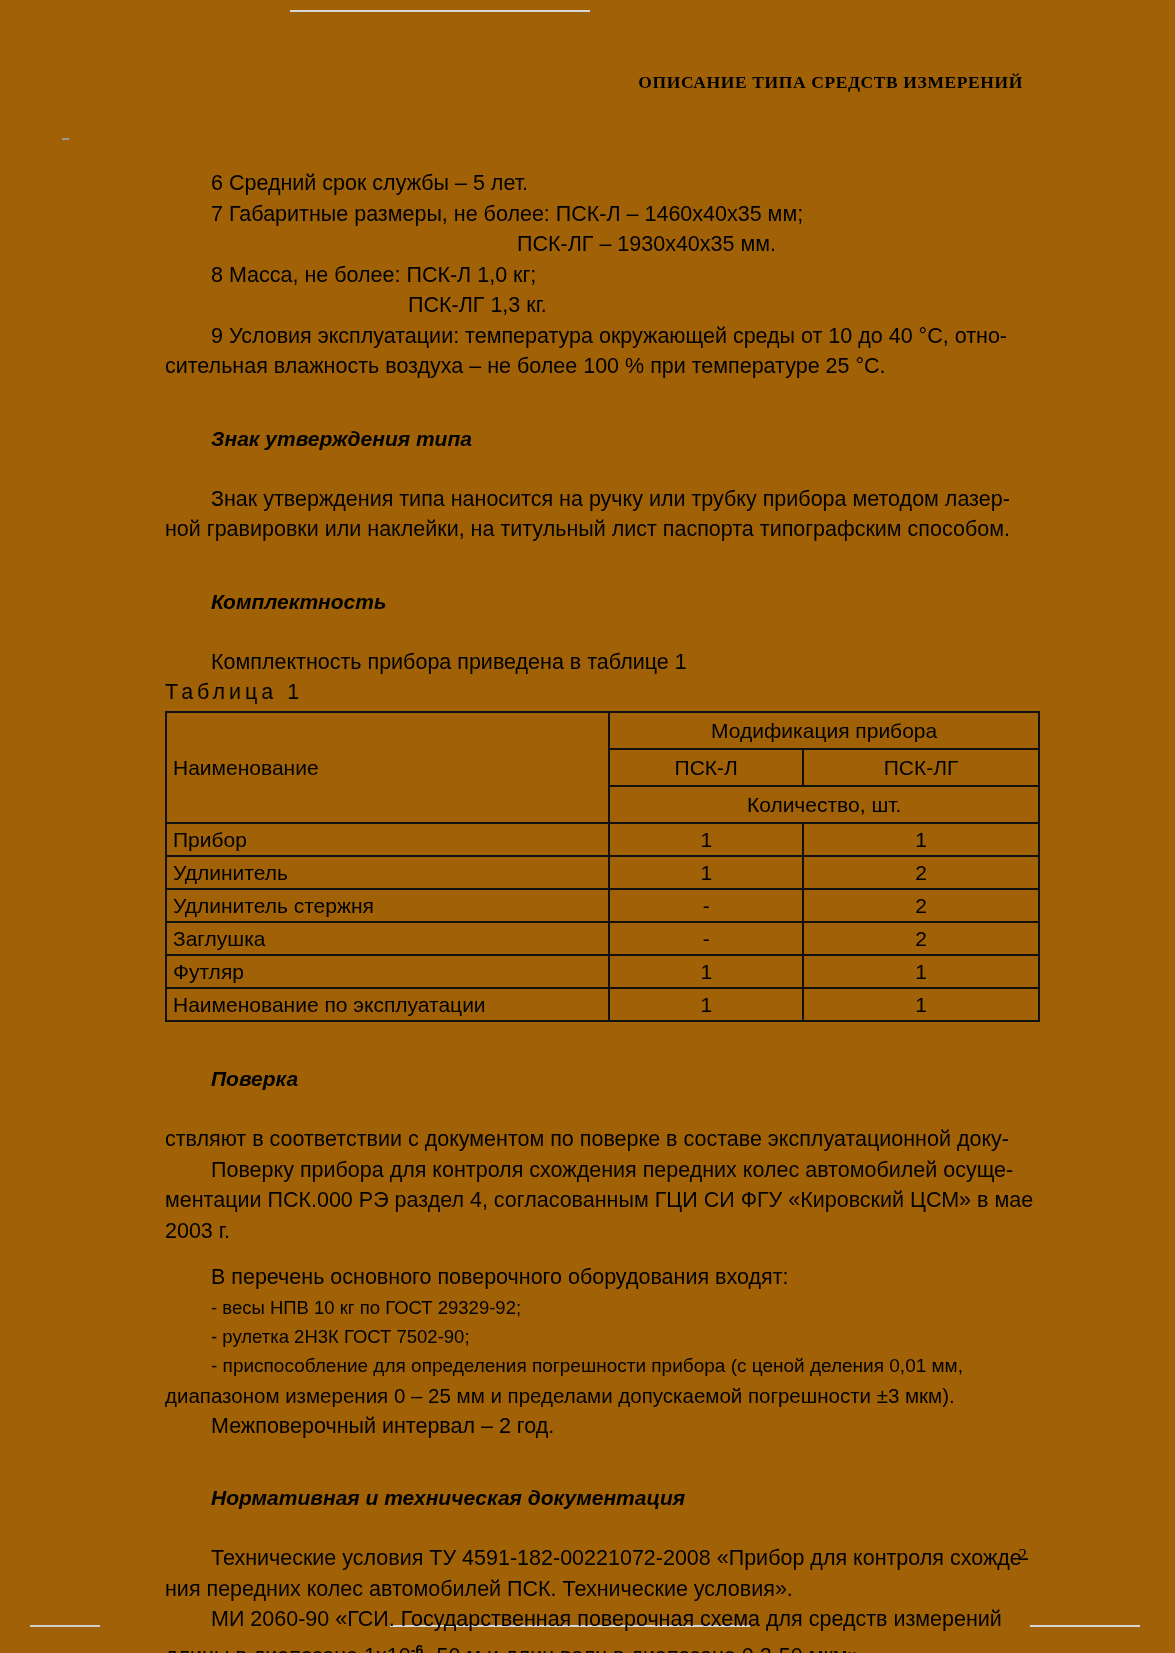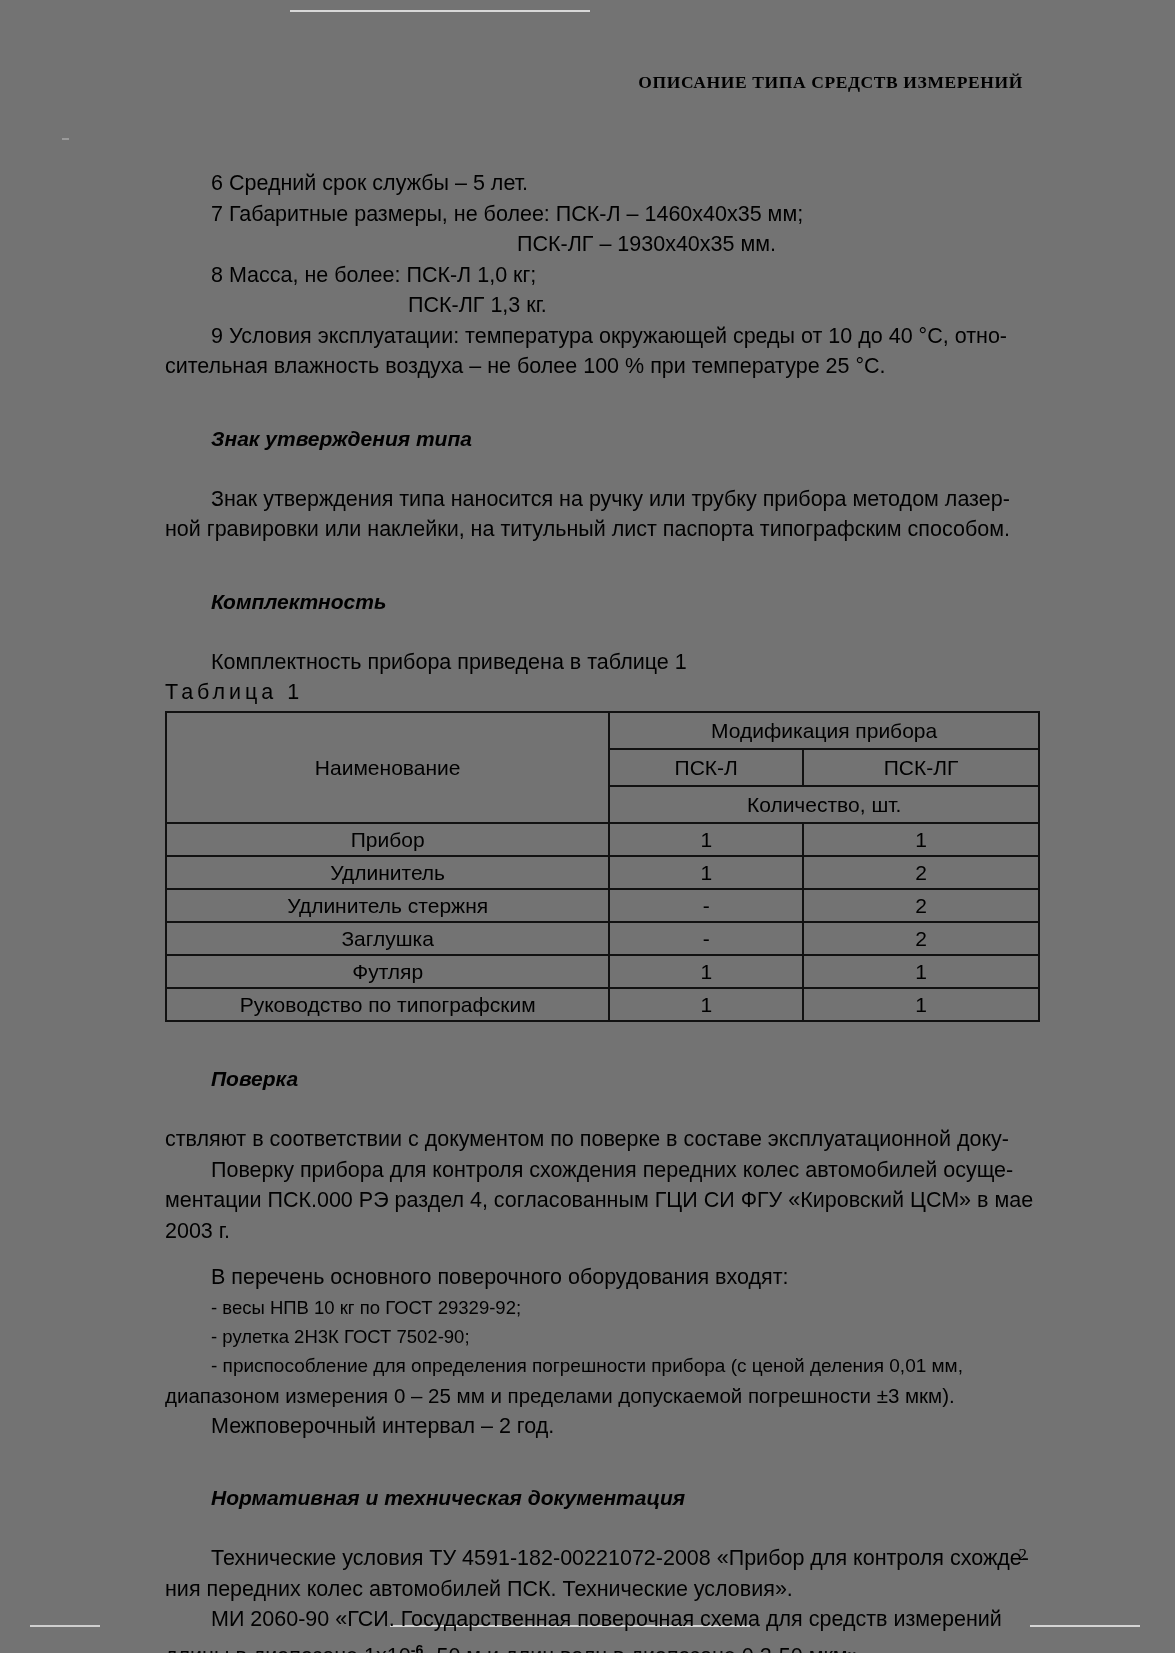--- a/index.html
+++ b/index.html
@@ -10,21 +10,21 @@
   }
   body {
     font-family: "Liberation Sans", sans-serif;
     color: #000000;
   }
   .page {
     position: relative;
     width: 1175px;
     height: 1653px;
     margin: 0 auto;
-    background: #737373;
+    background: #a16207;
     overflow: hidden;
   }
   
   .scan-edge-top {
     position: absolute;
     top: 10px;
     left: 290px;
     width: 300px;
     height: 2px;
     background: #d8d8d8;
@@ -99,21 +99,21 @@
     margin-top: 4px;
     table-layout: fixed;
   }
   table.kit td {
     border: 2px solid #111;
     font-size: 21px;
     padding: 1px 6px;
     vertical-align: middle;
   }
   td.name-cell {
-    text-align: center;
+    text-align: left;
     padding-left: 10px;
   }
   td.num-cell {
     text-align: center;
   }
   .col-name { width: 423px; }
   .col-a { width: 185px; }
   .col-b { width: 225px; }
 
   .hrow td { height: 33px; }
@@ -211,21 +211,21 @@
             <td class="name-cell">Заглушка</td>
             <td class="num-cell">-</td>
             <td class="num-cell">2</td>
           </tr>
           <tr class="brow">
             <td class="name-cell">Футляр</td>
             <td class="num-cell">1</td>
             <td class="num-cell">1</td>
           </tr>
           <tr class="brow">
-            <td class="name-cell">Руководство по типографским</td>
+            <td class="name-cell">Наименование по эксплуатации</td>
             <td class="num-cell">1</td>
             <td class="num-cell">1</td>
           </tr>
         </tbody>
       </table>
     </div>
 
     <div class="spacer-lg"></div>
 
     <div>

